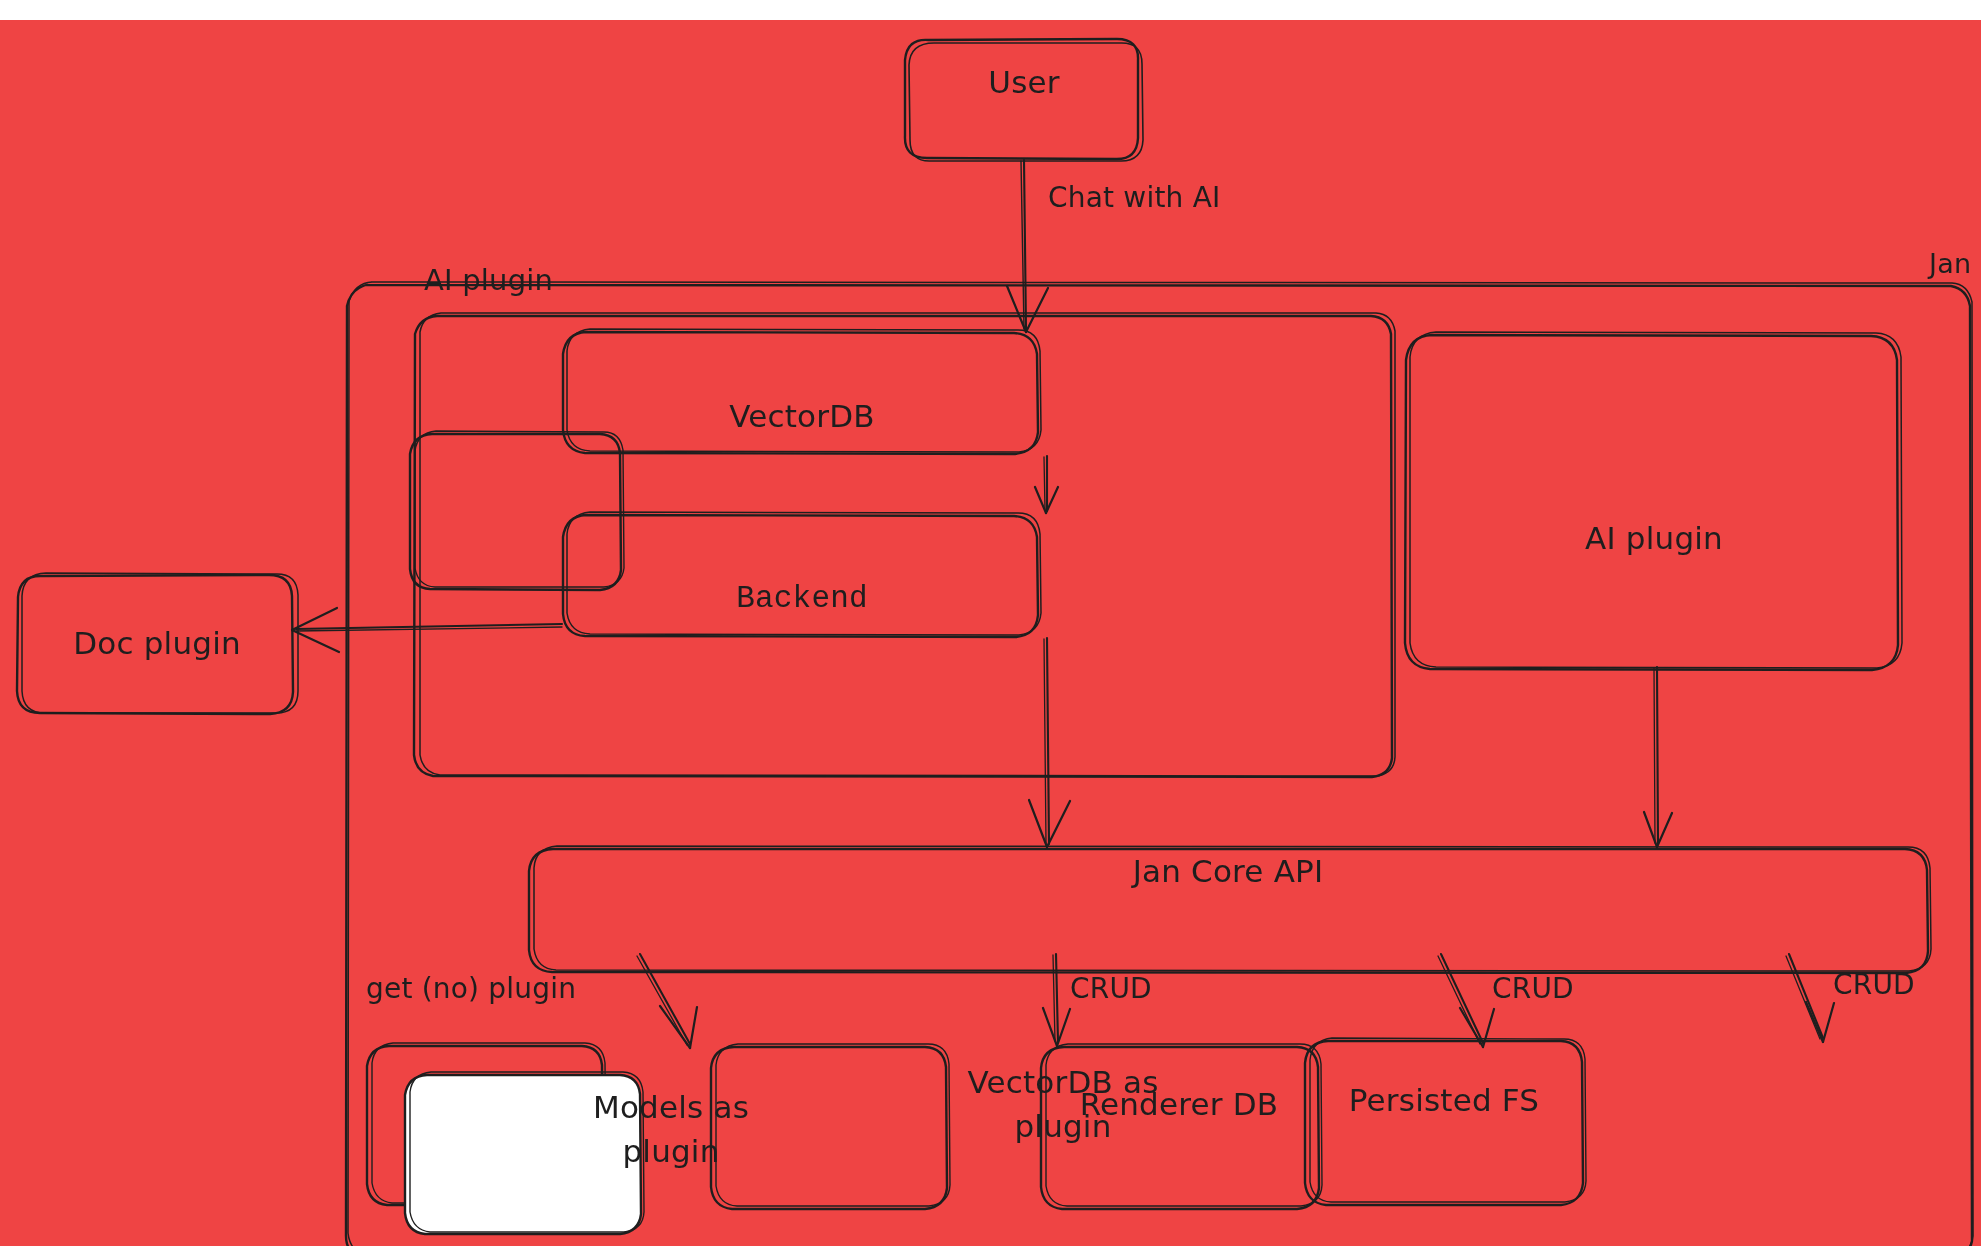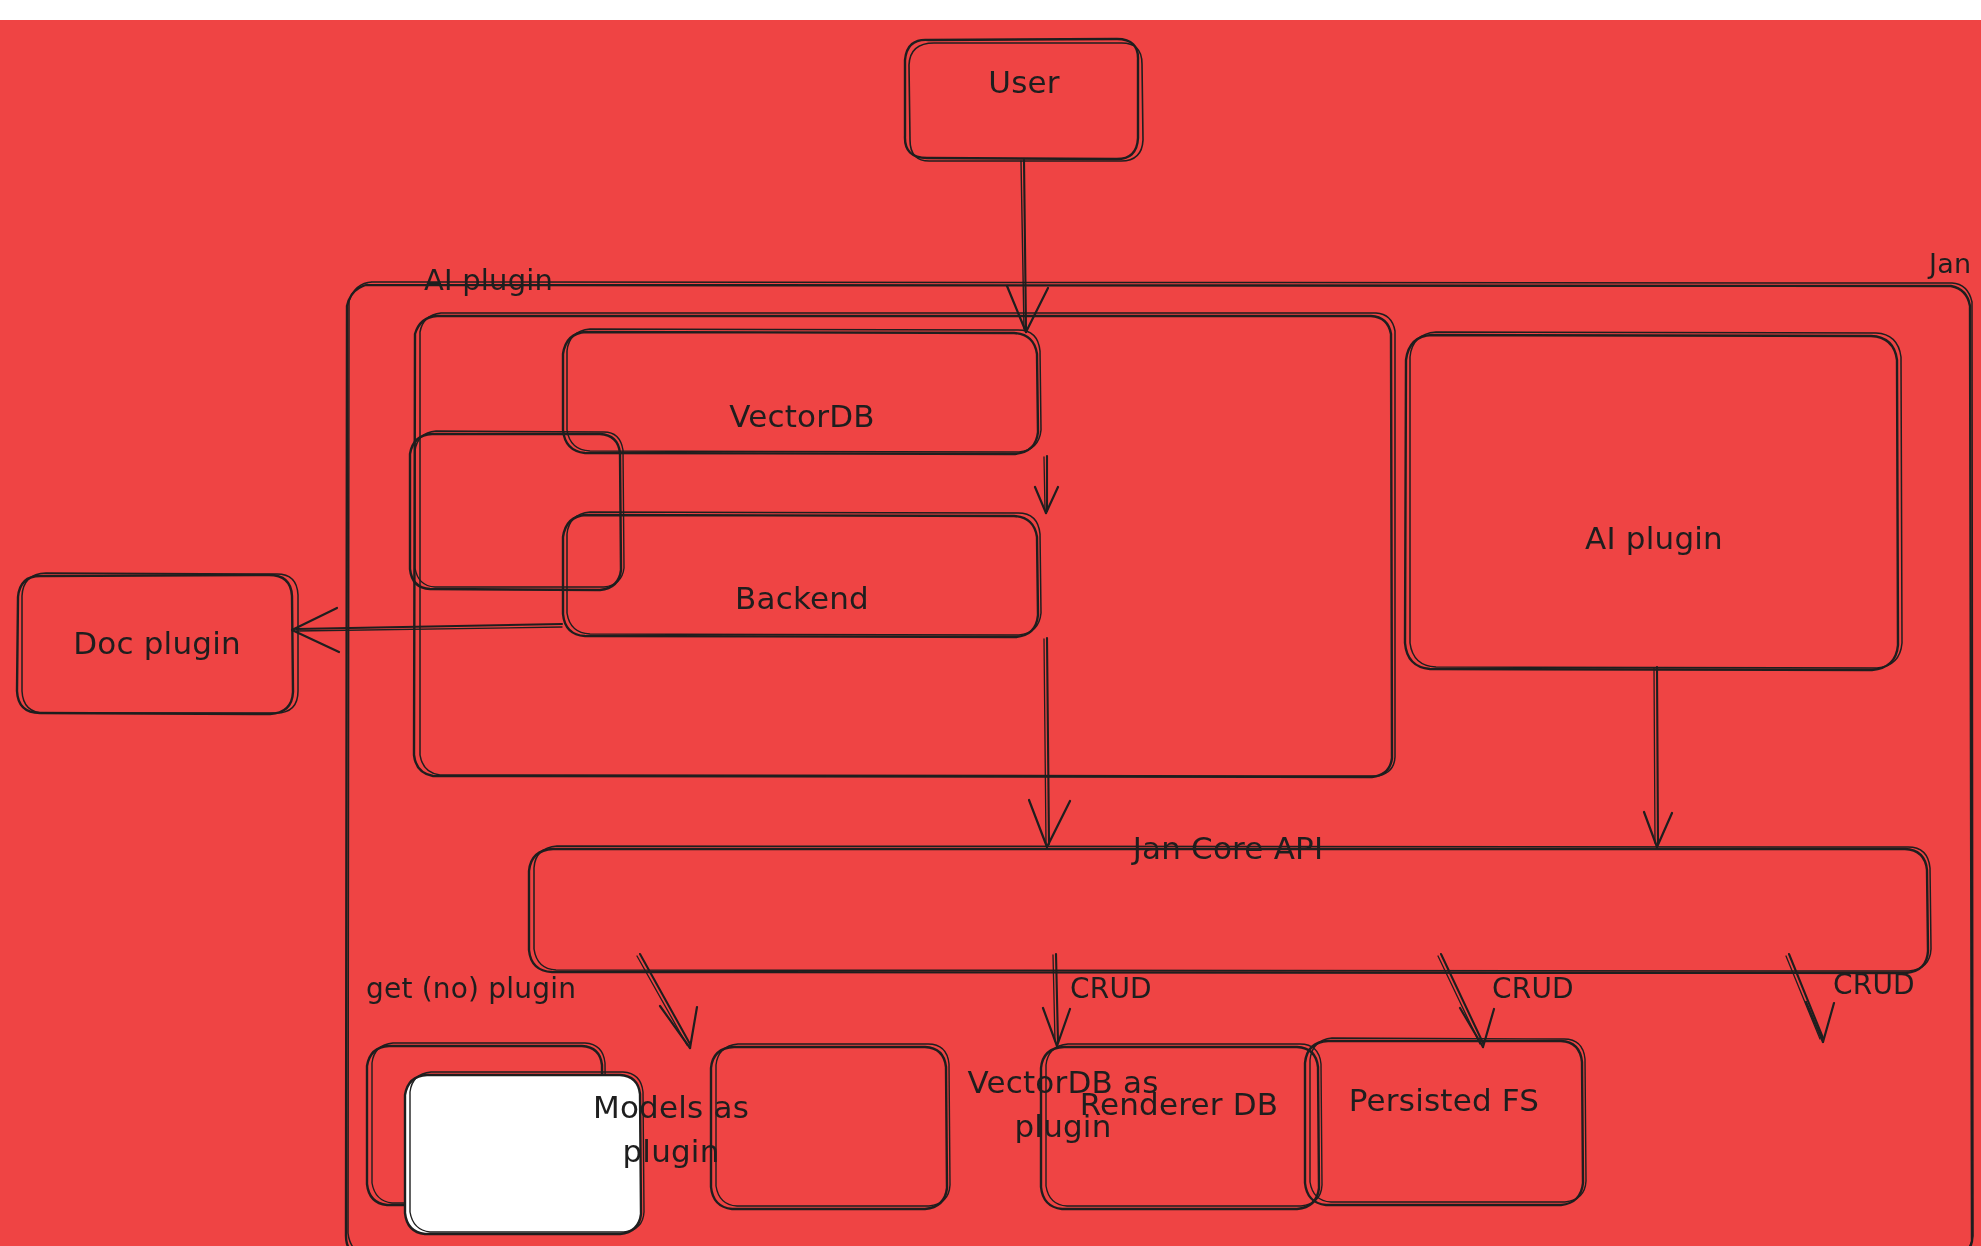--- a/index.html
+++ b/index.html
@@ -198,37 +198,37 @@
 
   <div class="lbl node-label" style="left:1024px; top:44px;">User</div>
 
   <div class="lbl corner-label" style="left:1929px; top:228px;">Jan</div>
 
   <div class="lbl group-label" style="left:424px; top:243px;">AI plugin</div>
 
 
   <div class="lbl node-label" style="left:802px; top:378px;">VectorDB</div>
 
-  <div class="lbl node-label" style="left:802px; top:560px;">Backend</div>
+  <div class="lbl node-label" style="left:802px; top:560px;font-family:Liberation Mono, monospace;">Backend</div>
 
   <div class="lbl node-label" style="left:1654px; top:500px;">AI plugin</div>
 
   <div class="lbl node-label" style="left:157px; top:605px;">Doc plugin</div>
 
-  <div class="lbl node-label" style="left:1228px; top:810px;">Jan Core API</div>
+  <div class="lbl node-label" style="left:1228px; top:833px;">Jan Core API</div>
 
   <div class="lbl node-label" style="left:671px; top:1065px; line-height:1.42;"><div>Models as</div><div>plugin</div></div>
 
   <div class="lbl node-label" style="left:1063px; top:1040px; line-height:1.42;"><div>VectorDB as</div><div>plugin</div></div>
 
   <div class="lbl node-label" style="left:1179px; top:1066px;">Renderer DB</div>
 
   <div class="lbl node-label" style="left:1444px; top:1062px;">Persisted FS</div>
 
-  <div class="lbl edge-label" style="left:1048px; top:158px; line-height:1.42;"></div>
+  <div class="lbl edge-label" style="left:1048px; top:158px; line-height:1.42;"><div>Chat with AI</div></div>
 
   <div class="lbl edge-label" style="left:366px; top:952px;">get (no) plugin</div>
 
   <div class="lbl edge-label" style="left:1070px; top:952px;">CRUD</div>
 
   <div class="lbl edge-label" style="left:1492px; top:952px;">CRUD</div>
 
   <div class="lbl edge-label" style="left:1833px; top:948px;">CRUD</div>
 
 </div>

